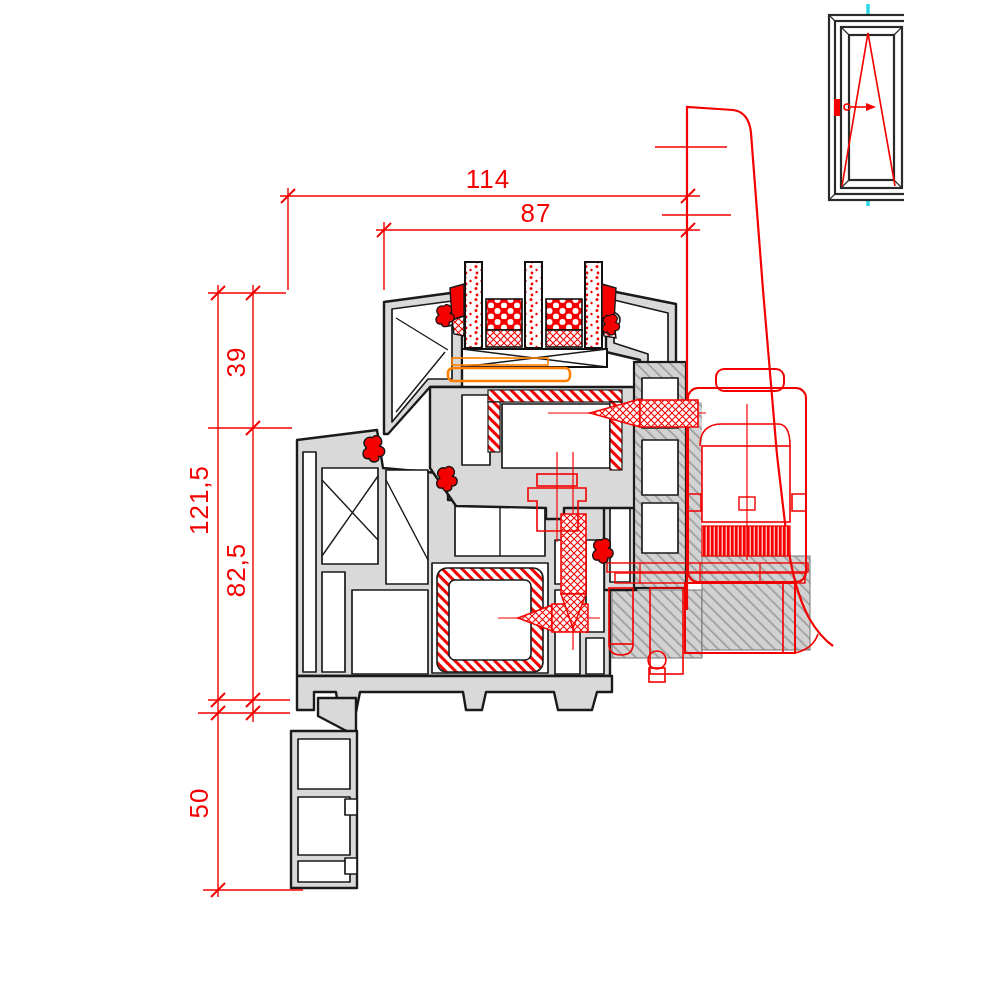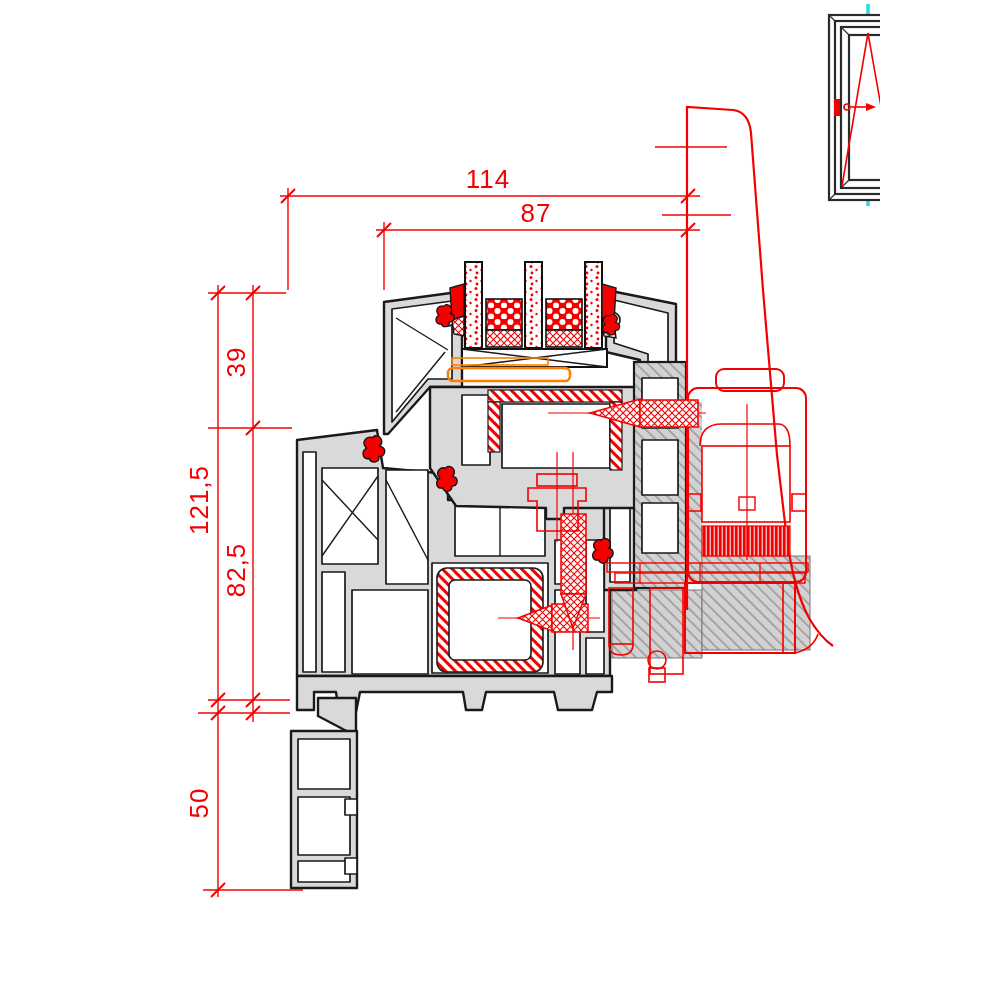--- a/index.html
+++ b/index.html
@@ -1,21 +1,21 @@
 <!DOCTYPE html>
 <html style="--dimension-red: #f40000; --detail-red: #f40000; --section-cyan: #2bd8ea; --profile-fill: #d9d9d9; --profile-outline: #1a1a1a; --hatch-gray: #9a9a9a; --bracket-orange: #ff7f00; --background: #ffffff;"><head>
 <meta charset="utf-8">
 <style>
   :root{
     --dimension-red:#f40000; --detail-red:#f40000; --section-cyan:#2bd8ea;
     --profile-fill:#d9d9d9; --profile-outline:#1a1a1a; --hatch-gray:#9a9a9a;
     --bracket-orange:#ff7f00; --background:#ffffff;
   }
   html,body{margin:0;padding:0;background:#fff;}
-  .canvas{position:relative;width:880px;height:1000px;background:var(--background);overflow:hidden;}
+  .canvas{position:relative;width:880px;height:1000px;background:var(--background);overflow:hidden;padding-left:24px;}
   svg{position:absolute;left:0;top:0;}
   .gf{fill:var(--profile-fill);stroke:var(--profile-outline);stroke-width:2.4;stroke-linejoin:round;}
   .wf{fill:#ffffff;stroke:var(--profile-outline);stroke-width:1.7;stroke-linejoin:round;}
   .ol{stroke:var(--profile-outline);fill:none;}
   .rs{stroke:var(--detail-red);fill:none;}
   .rf{fill:var(--detail-red);stroke:var(--profile-outline);stroke-width:1.4;}
   .dim{stroke:var(--dimension-red);stroke-width:1.4;fill:none;}
   .tick{stroke:var(--dimension-red);stroke-width:2;}
   .dimtext{fill:var(--dimension-red);font-family:"Liberation Sans",sans-serif;font-size:26px;letter-spacing:1px;}
   .cyan{stroke:var(--section-cyan);stroke-width:3.5;fill:none;}

